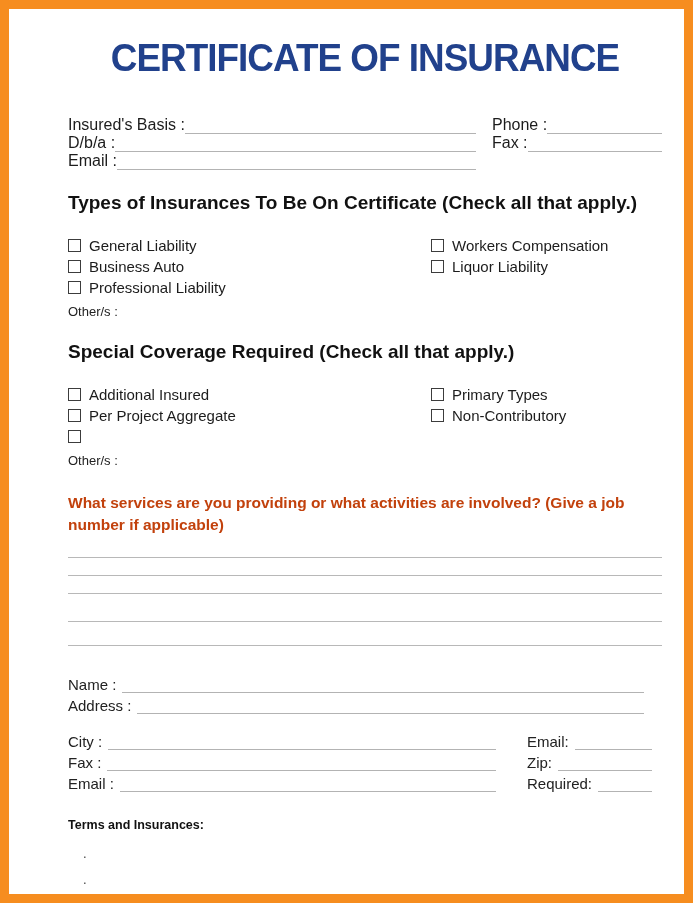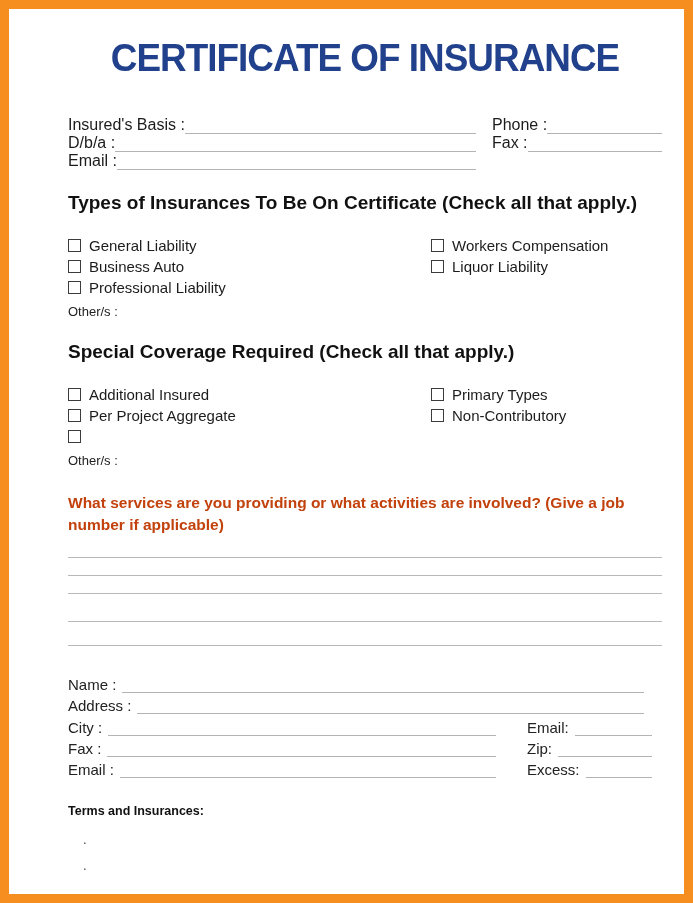--- a/index.html
+++ b/index.html
@@ -69,21 +69,21 @@
     line-height: 22px;
     margin-top: 24px;
     max-width: 640px;
   }
   .write-lines { margin-top: 4px; }
   .write-line { border-bottom: 1px solid #b8b8b8; height: 18px; }
   .write-lines.wide .write-line { height: 24px; }
   
   .contact-block { margin-top: 26px; }
   .contact-block .row { margin-right: 18px; }
-  .bottom-cols { margin-top: 1px; text-align: center; }
+  .bottom-cols { margin-top: 15px; text-align: center; }
   .bottom-cols .two-col .left { width: 428px; flex: 0 0 428px; }
   .bottom-cols .two-col .gap { width: 13px; flex: 0 0 13px; }
   .bottom-cols .two-col .right { margin-right: 10px; }
   
   .terms-heading {
     margin-top: 26px;
     font-size: 12.5px;
     font-weight: 700;
     color: #111;
   }
@@ -237,21 +237,21 @@
             <span class="fill-line"></span>
           </div>
         </div>
         <div class="two-col">
           <div class="left row">
             <span class="lbl">Email :</span>
             <span class="fill-line"></span>
           </div>
           <div class="gap"></div>
           <div class="right row" style="flex:1;">
-            <span class="lbl">Excess:</span>
+            <span class="lbl">Required:</span>
             <span class="fill-line"></span>
           </div>
         </div>
       </div>
     </div>
 
     <div class="terms-heading">Terms and Insurances:</div>
     <div class="terms-bullets">
       <div class="terms-bullet">.</div>
       <div class="terms-bullet">.</div>

